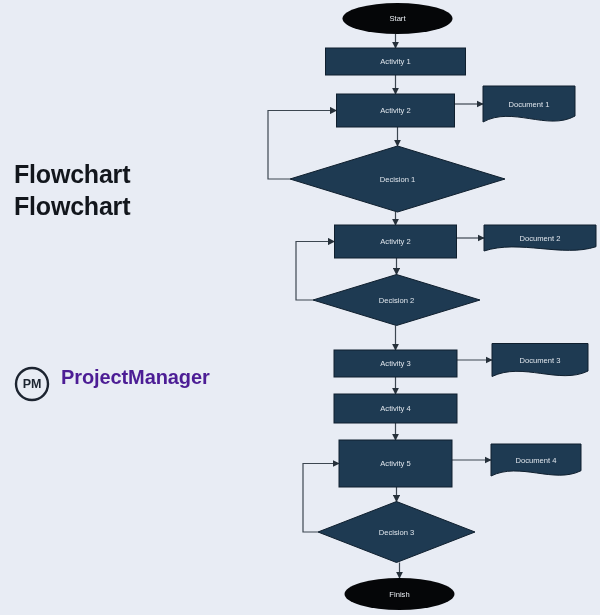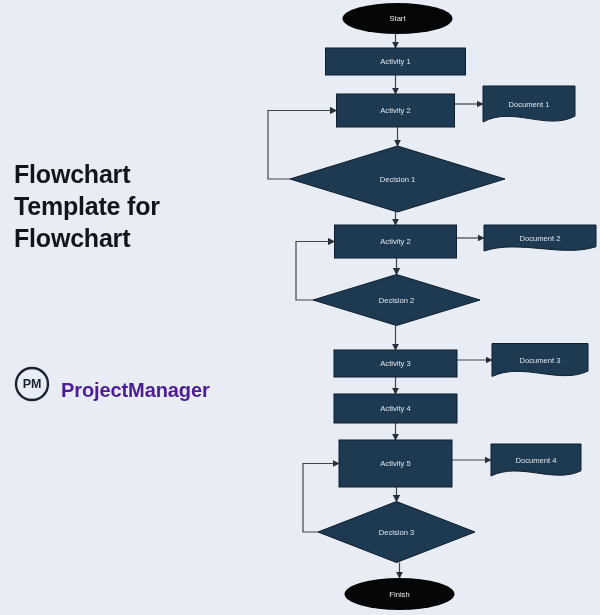--- a/index.html
+++ b/index.html
@@ -38,21 +38,21 @@
     line-height: 1.28;
     color: #12161c;
     letter-spacing: -0.2px;
   }
   .headline .ln { display: block; }
   .brand {
     position: absolute;
     left: 14px;
     top: 366px;
     display: flex;
-    align-items: flex-end;
+    align-items: flex-start;
     gap: 11px;
   }
   .brand-mark {
     width: 36px;
     height: 36px;
     flex: 0 0 36px;
   }
   .brand-name {
     font-size: 20px;
     font-weight: bold;
@@ -69,21 +69,20 @@
     pointer-events: none;
   }
   .term-label { fill: #e9edf2; }
 </style>
 </head>
 <body>
 
 <div class="left-panel">
   <div class="headline">
     <span class="ln">Flowchart</span>
-    <span class="ln">Template for</span>
     <span class="ln">Flowchart</span>
   </div>
   <div class="brand">
     <svg class="brand-mark" viewBox="0 0 36 36">
       <circle cx="18" cy="18" r="16" fill="none" stroke="#1c2430" stroke-width="2.4"></circle>
       <text x="18" y="18.2" text-anchor="middle" dominant-baseline="central" font-family="Liberation Sans, sans-serif" font-size="12.5" font-weight="bold" fill="#1c2430">PM</text>
     </svg>
     <span class="brand-name">ProjectManager</span>
   </div>
 </div>

